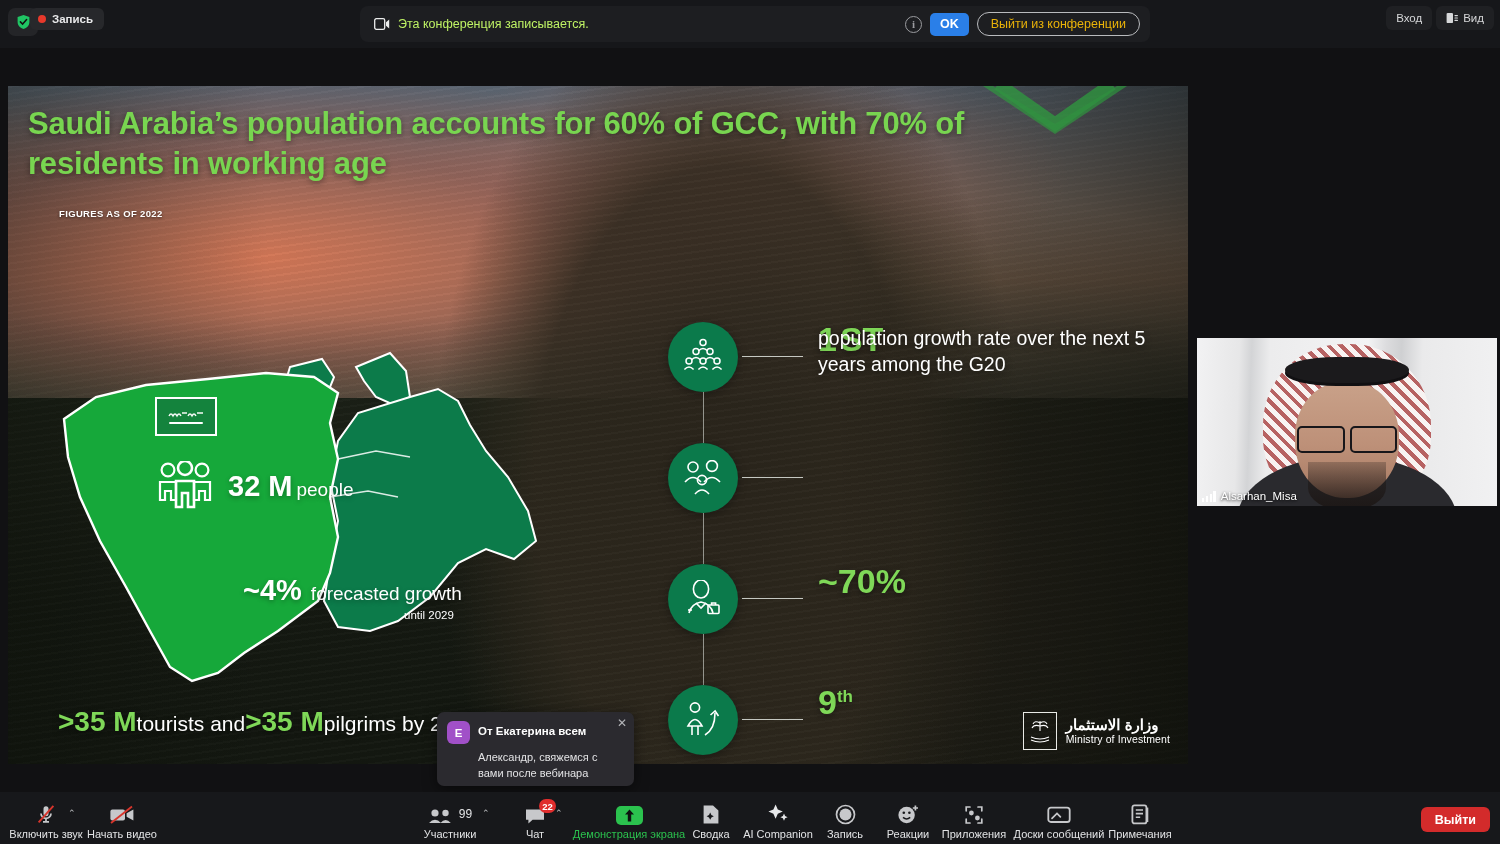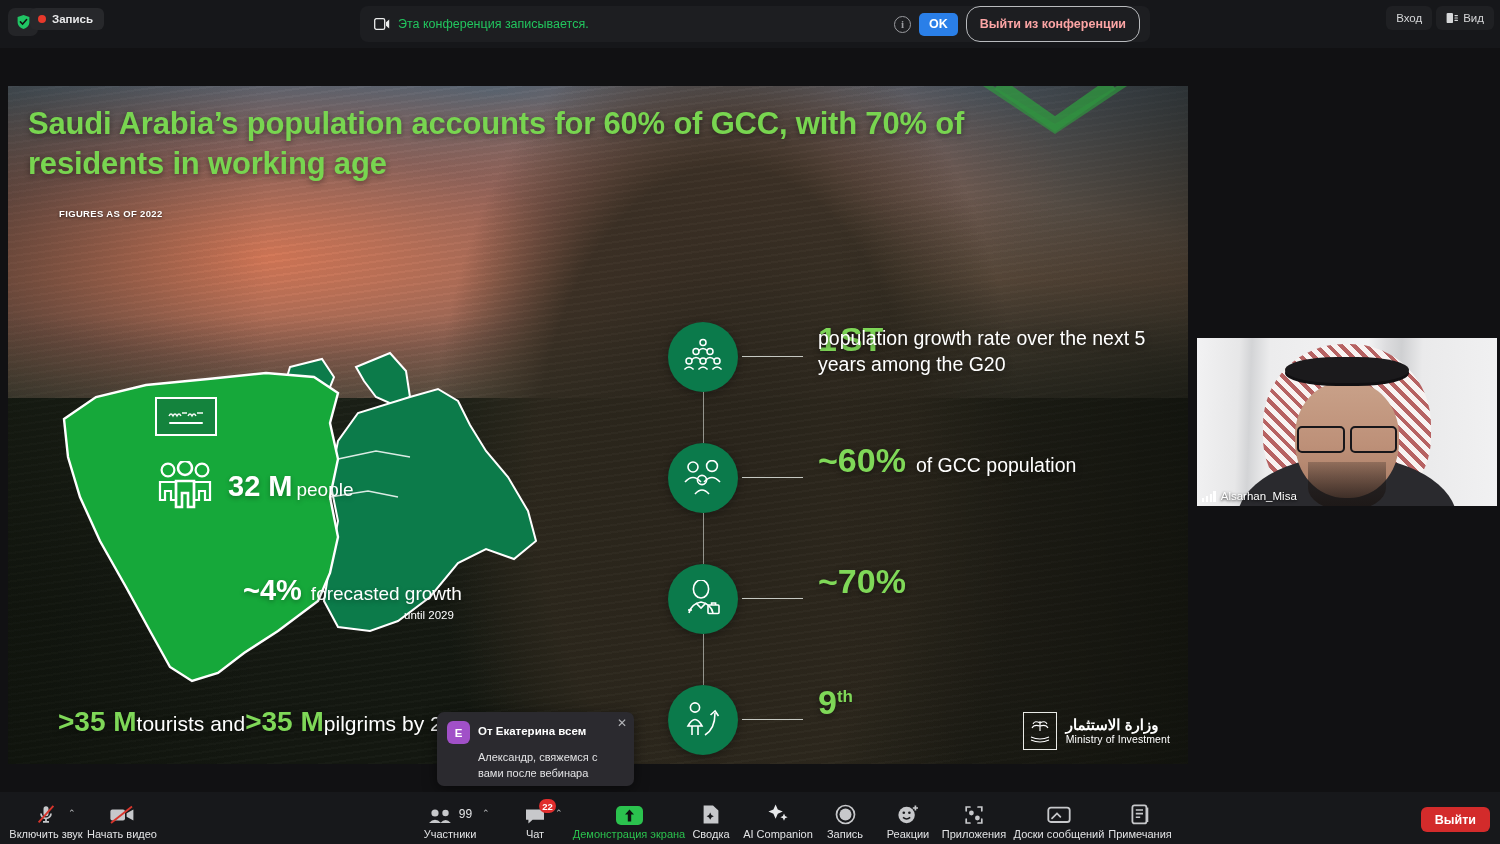--- a/index.html
+++ b/index.html
@@ -30,33 +30,33 @@
   }
   .rec-dot {
     position: absolute; left: 8px; top: 50%; transform: translateY(-50%);
     width: 8px; height: 8px; border-radius: 50%; background: #e8392b;
   }
   .notif {
     position: absolute; left: 360px; top: 6px; width: 790px; height: 36px;
     background: #1d1e21; border-radius: 8px; display: flex; align-items: center;
     padding: 0 10px 0 14px; gap: 8px;
   }
-  .notif-text { color: #22c55e; font-size: 12.5px; flex: 1; white-space: nowrap; }
+  .notif-text { color: #bef264; font-size: 12.5px; flex: 1; white-space: nowrap; }
   .info-circ {
     width: 17px; height: 17px; border-radius: 50%; border: 1.4px solid #9b9ca0;
     color: #9b9ca0; font-size: 11px; font-weight: 700; line-height: 15px; text-align: center;
     font-family: "Liberation Serif", serif;
   }
   .btn-ok {
     background: #2a7fe8; color: #fff; font-size: 12.5px; font-weight: 700;
     border: none; border-radius: 5px; height: 23px; padding: 0 10px; cursor: pointer;
   }
   .btn-leave {
-    background: transparent; color: #fca5a5; font-size: 12.5px; font-weight: 700;
-    border: 1.3px solid #b9bbbe; border-radius: 14px; height: 36px; padding: 0 13px; cursor: pointer;
+    background: transparent; color: #eab308; font-size: 12.5px; font-weight: 400;
+    border: 1.3px solid #b9bbbe; border-radius: 14px; height: 24px; padding: 0 13px; cursor: pointer;
     white-space: nowrap;
   }
   .tr-btns { position: absolute; right: 6px; top: 6px; display: flex; gap: 4px; }
   .tr-btn {
     display: flex; align-items: center; gap: 5px; height: 24px; padding: 0 10px;
     background: #1f2023; border-radius: 6px; color: #d6d7d9; font-size: 11.5px; cursor: pointer;
   }
 
   
   .slide {
@@ -420,24 +420,20 @@
                 <path d="M2 22 q8-9 16 0"></path>
               <circle cx="29" cy="6" r="5.4"></circle>
                 <path d="M21 22 q8-9 16 0"></path>
               <circle cx="19" cy="20" r="4.6"></circle>
                 <path d="M12 34 q7-8 14 0"></path>
             </g>
           </svg>
         </div>
         <div class="connector"></div>
         <div class="vline"></div>
-        <div class="stat-text inline-row">
-          <span class="stat-num">~60%</span>
-          <span class="stat-desc">of GCC population</span>
-        </div>
       </div>
 
       <div class="stat-row">
         <div class="bubble">
           <svg width="40" height="38" viewBox="0 0 40 38">
             <g fill="none" stroke="#fff" stroke-width="1.6">
               <ellipse cx="18" cy="9" rx="7.6" ry="9"></ellipse>
               <path d="M6 33 q2-9 12-11 q10 2 12 11"></path>
               <path d="M13 23 l5 5 l5-5"></path>
               <rect x="25" y="25" width="11" height="8.5" rx="1"></rect>

